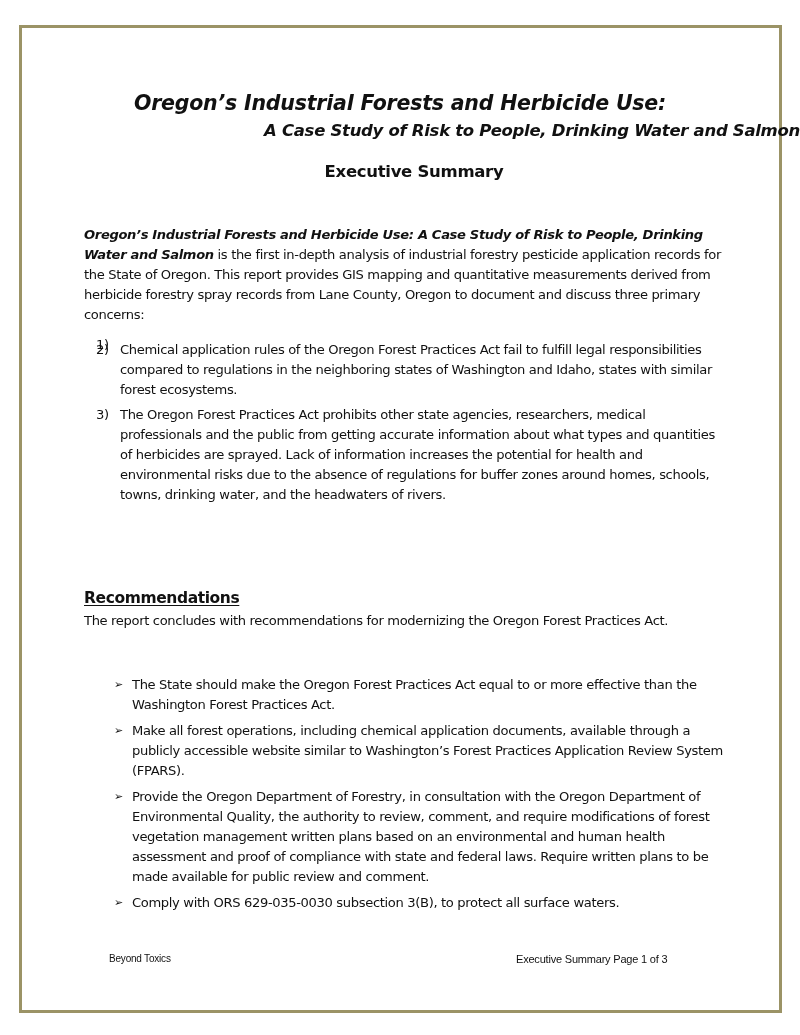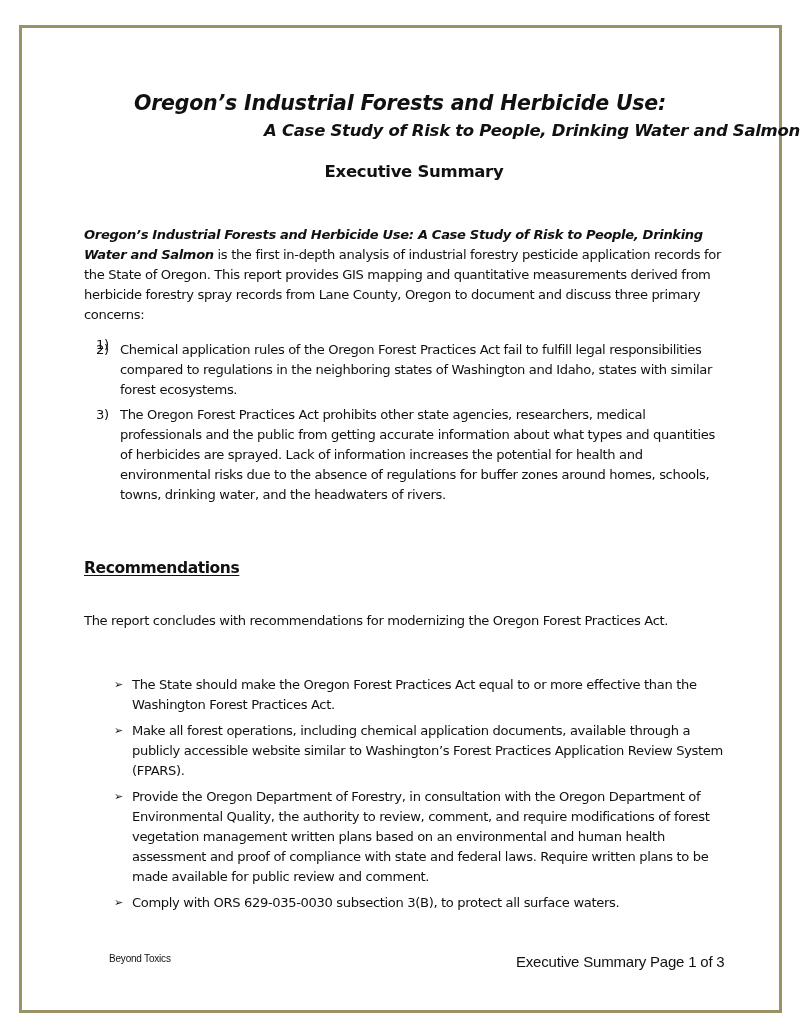--- a/index.html
+++ b/index.html
@@ -17,31 +17,31 @@
                font-weight: bold; font-size: 16.5px; letter-spacing: -0.3px; padding-left: 28px; }
     .body-text { position: absolute; left: 84px; width: 640px;
                  font-family: "DejaVu Sans", sans-serif; font-size: 13.1px; line-height: 20px;
                  letter-spacing: -0.35px; }
     .intro { top: 209px; margin-top: 16px; }
     .intro b { font-style: italic; }
     .concerns { position: absolute; left: 84px; top: 335px; width: 640px; margin: 0; padding: 0;
                 list-style: none; font-size: 13.1px; line-height: 20px; letter-spacing: -0.35px; }
     .concerns li { position: relative; padding-left: 36px; margin-bottom: 5px; }
     .concerns .num { position: absolute; left: 12px; top: 0; }
-    .rec-heading { position: absolute; left: 84px; top: 559px; font-size: 15.5px; font-weight: bold;
+    .rec-heading { position: absolute; left: 84px; top: 589px; font-size: 15.5px; font-weight: bold;
                    letter-spacing: -0.4px; text-decoration: underline; text-underline-offset: 2px; }
     .rec-intro { top: 611px; }
     .recs { position: absolute; left: 84px; top: 675px; width: 640px; margin: 0; padding: 0;
             list-style: none; font-size: 13.1px; line-height: 20px; letter-spacing: -0.35px; }
     .recs li { position: relative; padding-left: 48px; margin-bottom: 6px; }
     .recs .arrow { position: absolute; left: 30px; top: 0; font-size: 11px; }
     .footer { position: absolute; top: 953px; font-family: "Liberation Sans", sans-serif;
               font-size: 10px; letter-spacing: -0.2px; }
     .footer-left { left: 84px; margin-left: 25px; }
-    .footer-right { left: 516px; font-size: 15px; }
+    .footer-right { left: 516px; font-size: 11px; }
   </style>
 </head>
 <body>
 
 <div class="frame"></div>
 
 <div class="title-1">Oregon’s Industrial Forests and Herbicide Use:</div>
 <div class="title-2">A Case Study of Risk to People, Drinking Water and Salmon</div>
 <div class="title-3">Executive Summary</div>
 

